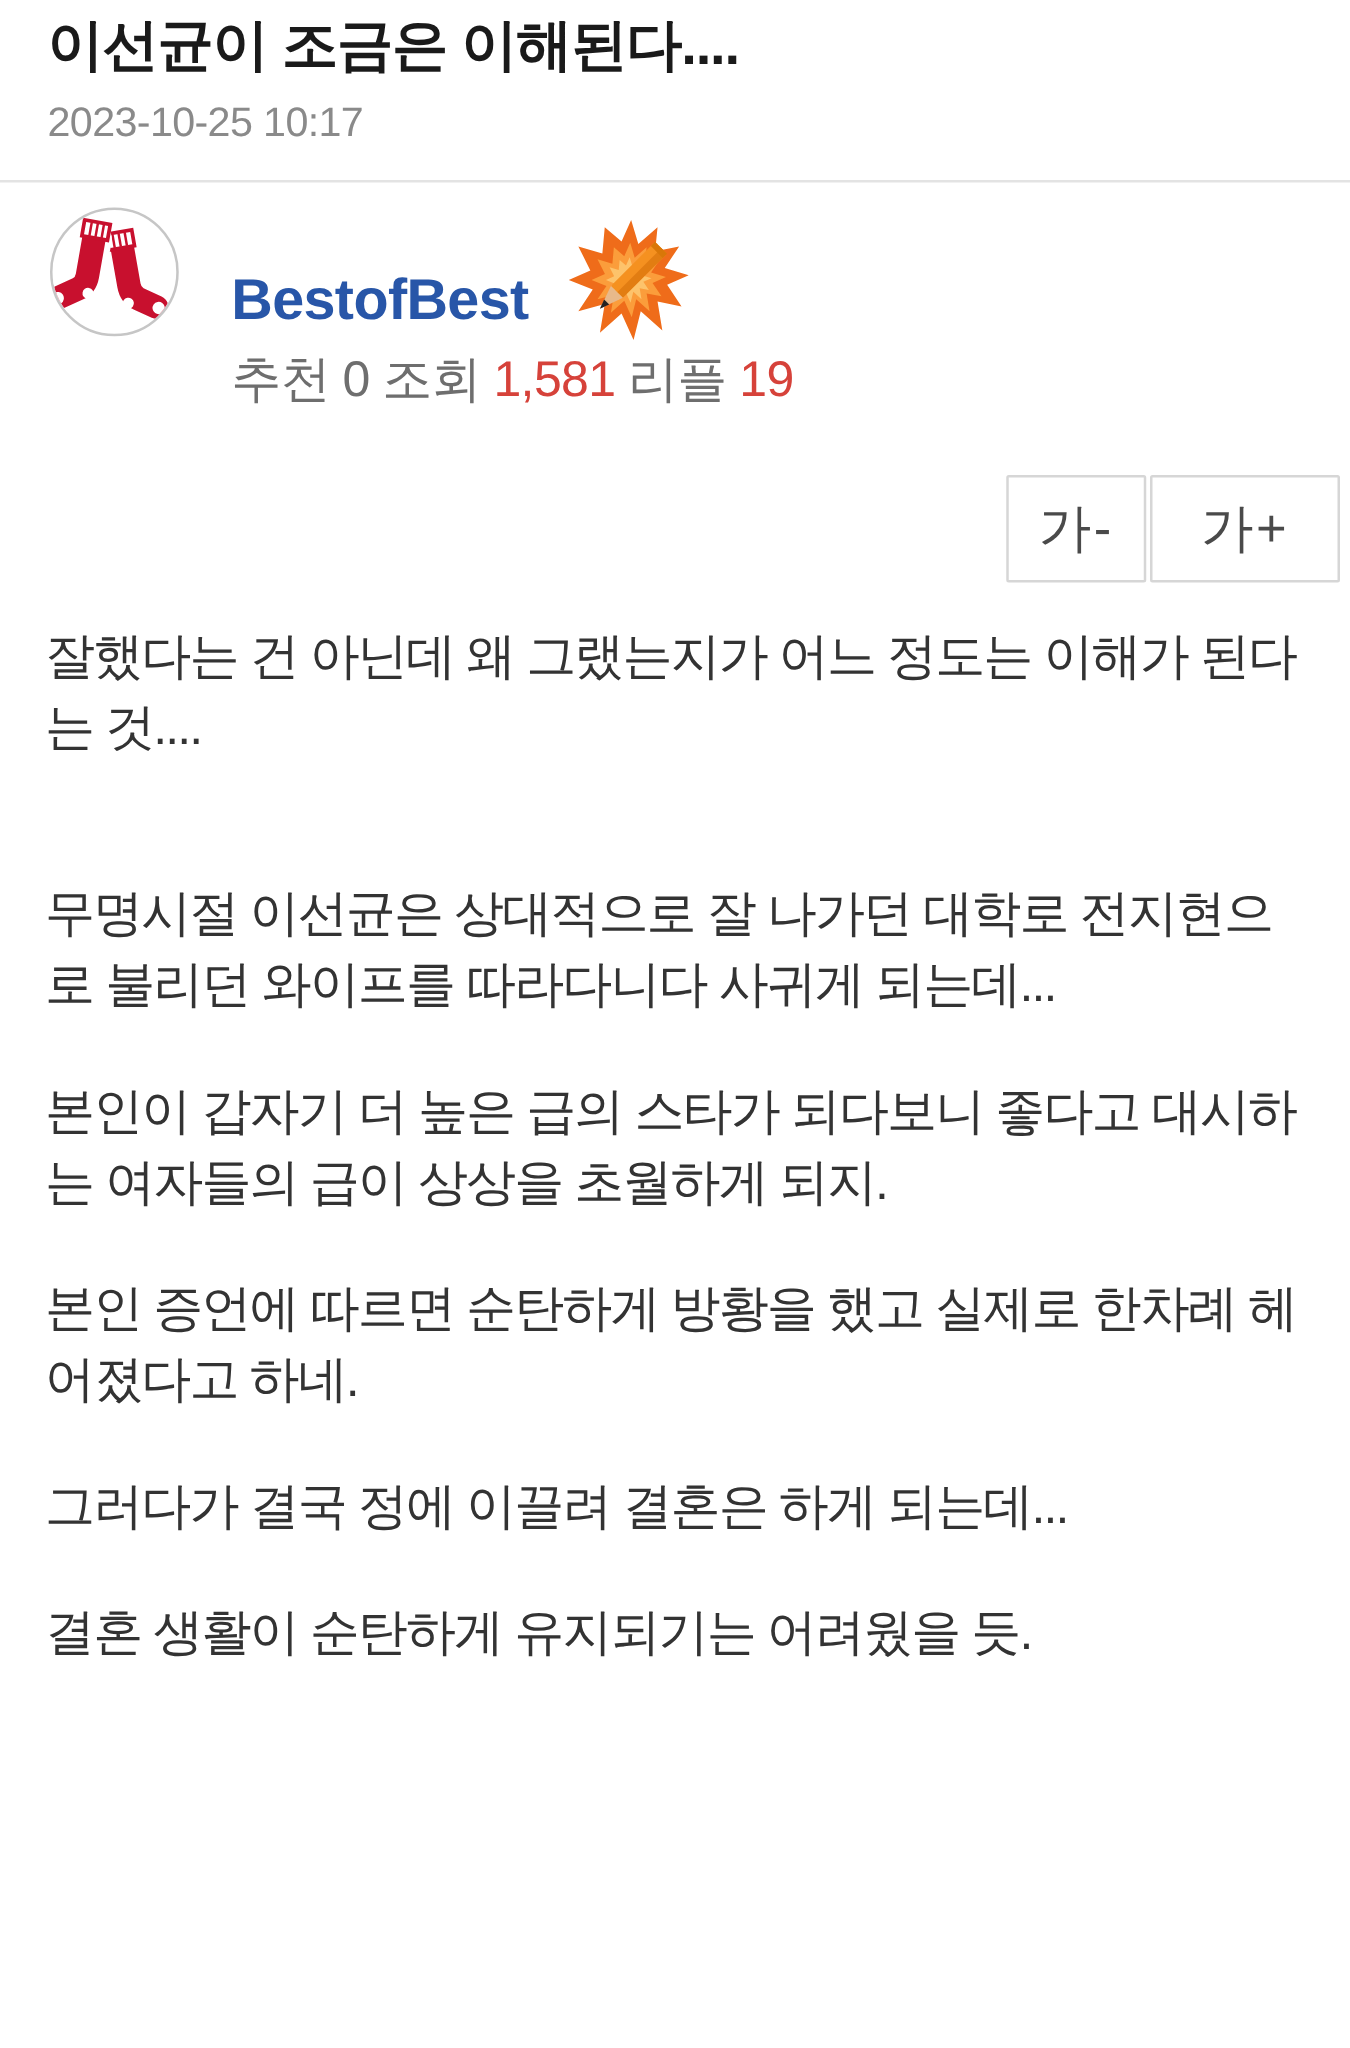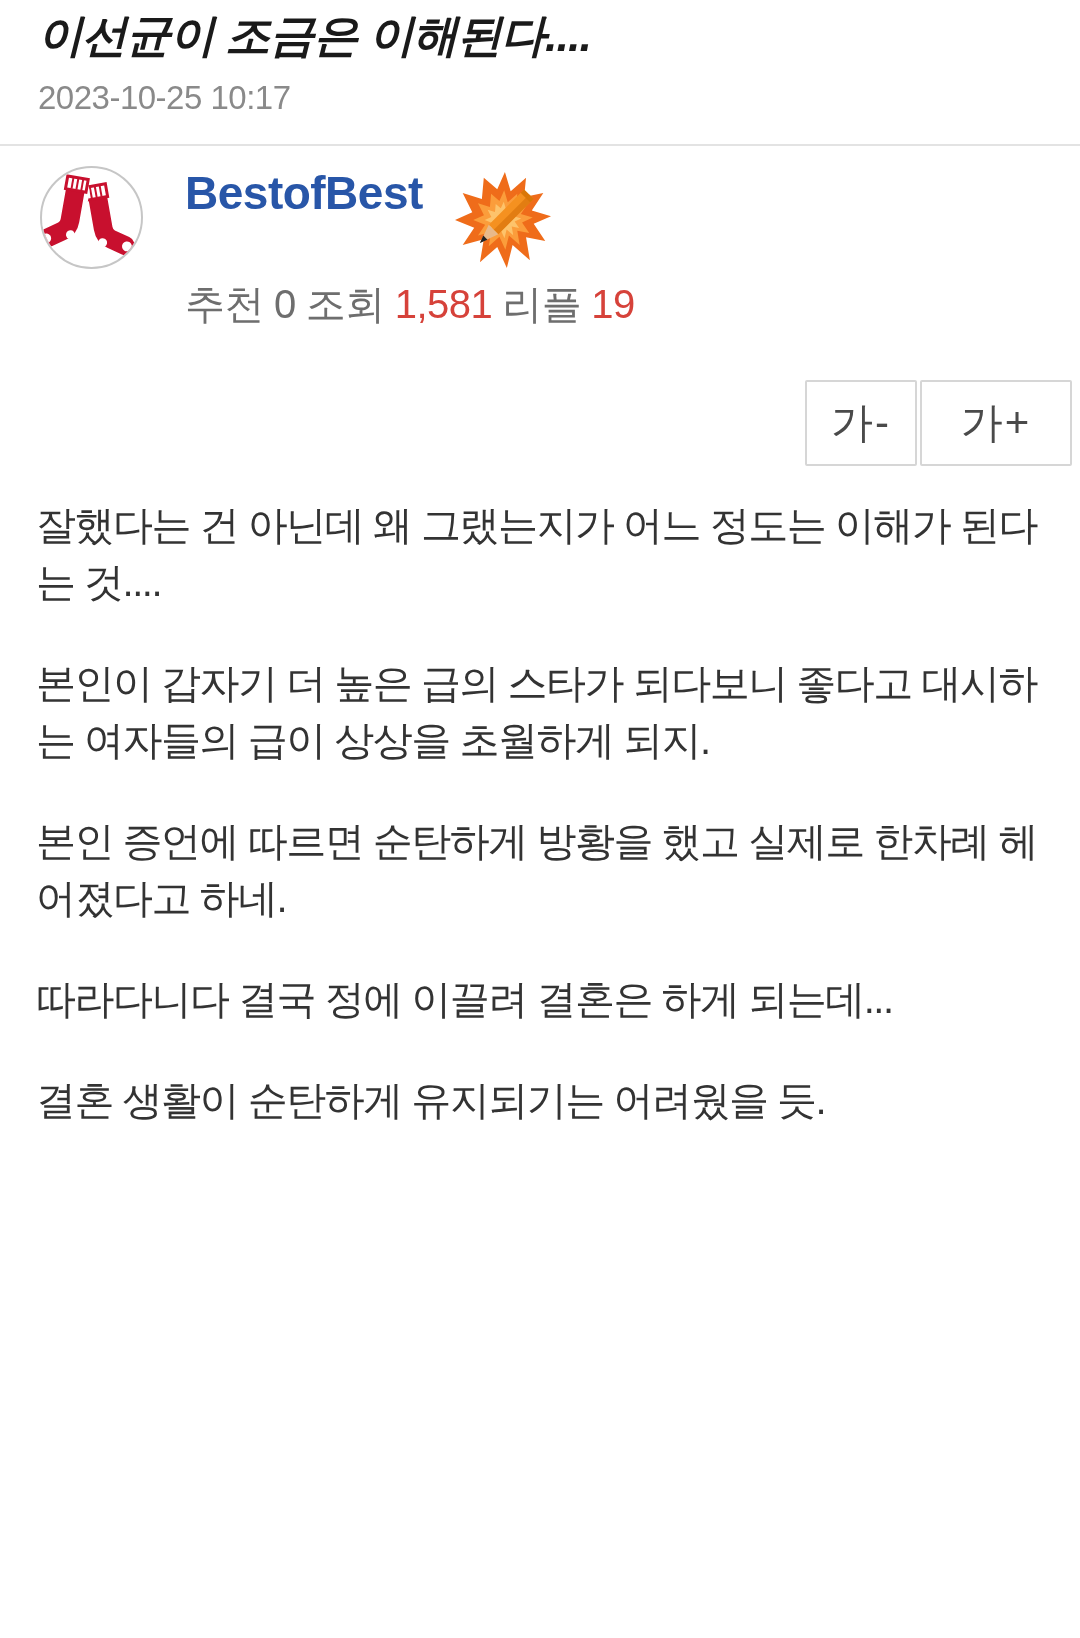--- a/index.html
+++ b/index.html
@@ -1,31 +1,31 @@
 <!DOCTYPE html>
 <html><head>
 <meta charset="utf-8">
 <style>
   html,body{margin:0;padding:0;background:#fff;width:1080px;height:1638px;overflow:hidden;
     font-family:"Liberation Sans","DejaVu Sans",sans-serif;}
   .page{position:relative;width:1080px;height:1638px;background:#fff;}
 
   
   .hdr{padding:10px 30px 0 38px;}
-  .title{margin:0;font-size:45px;line-height:52px;font-weight:700;color:#1a1a1a;letter-spacing:-1px;font-style:italic;}
+  .title{margin:0;font-size:45px;line-height:52px;font-weight:700;color:#1a1a1a;letter-spacing:-1px;}
   .date{margin-top:16px;font-size:33px;line-height:40px;font-weight:400;color:#8a8a8a;letter-spacing:-0.5px;}
   .divider{margin-top:26px;height:2px;background:#e3e3e3;}
 
   
   .author{position:relative;padding:20px 0 8px 40px;display:flex;align-items:flex-start;}
   .avatar{width:103px;height:103px;border-radius:50%;border:2px solid #c6c6c6;background:#fff;
     box-sizing:border-box;flex:0 0 auto;overflow:hidden;}
   .avatar svg{width:100%;height:100%;display:block;}
   .ainfo{margin-left:42px;}
-  .nickrow{height:100px;display:flex;align-items:flex-start;gap:28px;}
+  .nickrow{height:100px;display:flex;align-items:flex-end;gap:28px;}
   .nick{font-size:46px;font-weight:700;color:#2856a8;letter-spacing:-0.5px;}
   .badge{width:96px;height:96px;margin-left:4px;display:inline-block;transform:translateY(6px);}
   .badge svg{width:100%;height:100%;display:block;}
   .stats{margin-top:16px;font-size:40px;line-height:44px;color:#6e6e6e;letter-spacing:-0.5px;}
   .stats span{margin-right:10px;}
   .stats .red{color:#d6423a;}
   .stats span:last-child{margin-right:0;}
 
   
   .fontbtns{position:absolute;top:234px;right:8px;display:flex;gap:3px;}
@@ -112,19 +112,20 @@
 
     <div class="fontbtns">
       <button class="btn-dec">가-</button>
       <button class="btn-inc">가+</button>
     </div>
 
   </section>
 
   <article class="post-body">
     <p>잘했다는 건 아닌데 왜 그랬는지가 어느 정도는 이해가 된다는 것....</p>
+    <p class="g2">무명시절 이선균은 상대적으로 잘 나가던 대학로 전지현으로 불리던 와이프를 따라다니다 사귀게 되는데...</p>
     <p class="g1">본인이 갑자기 더 높은 급의 스타가 되다보니 좋다고 대시하는 여자들의 급이 상상을 초월하게 되지.</p>
     <p class="g1">본인 증언에 따르면 순탄하게 방황을 했고 실제로 한차례 헤어졌다고 하네.</p>
-    <p class="g1">따라다니다 결국 정에 이끌려 결혼은 하게 되는데...</p>
+    <p class="g1">그러다가 결국 정에 이끌려 결혼은 하게 되는데...</p>
     <p class="g1">결혼 생활이 순탄하게 유지되기는 어려웠을 듯.</p>
   </article>
 
 </div>
 
 </body></html>

